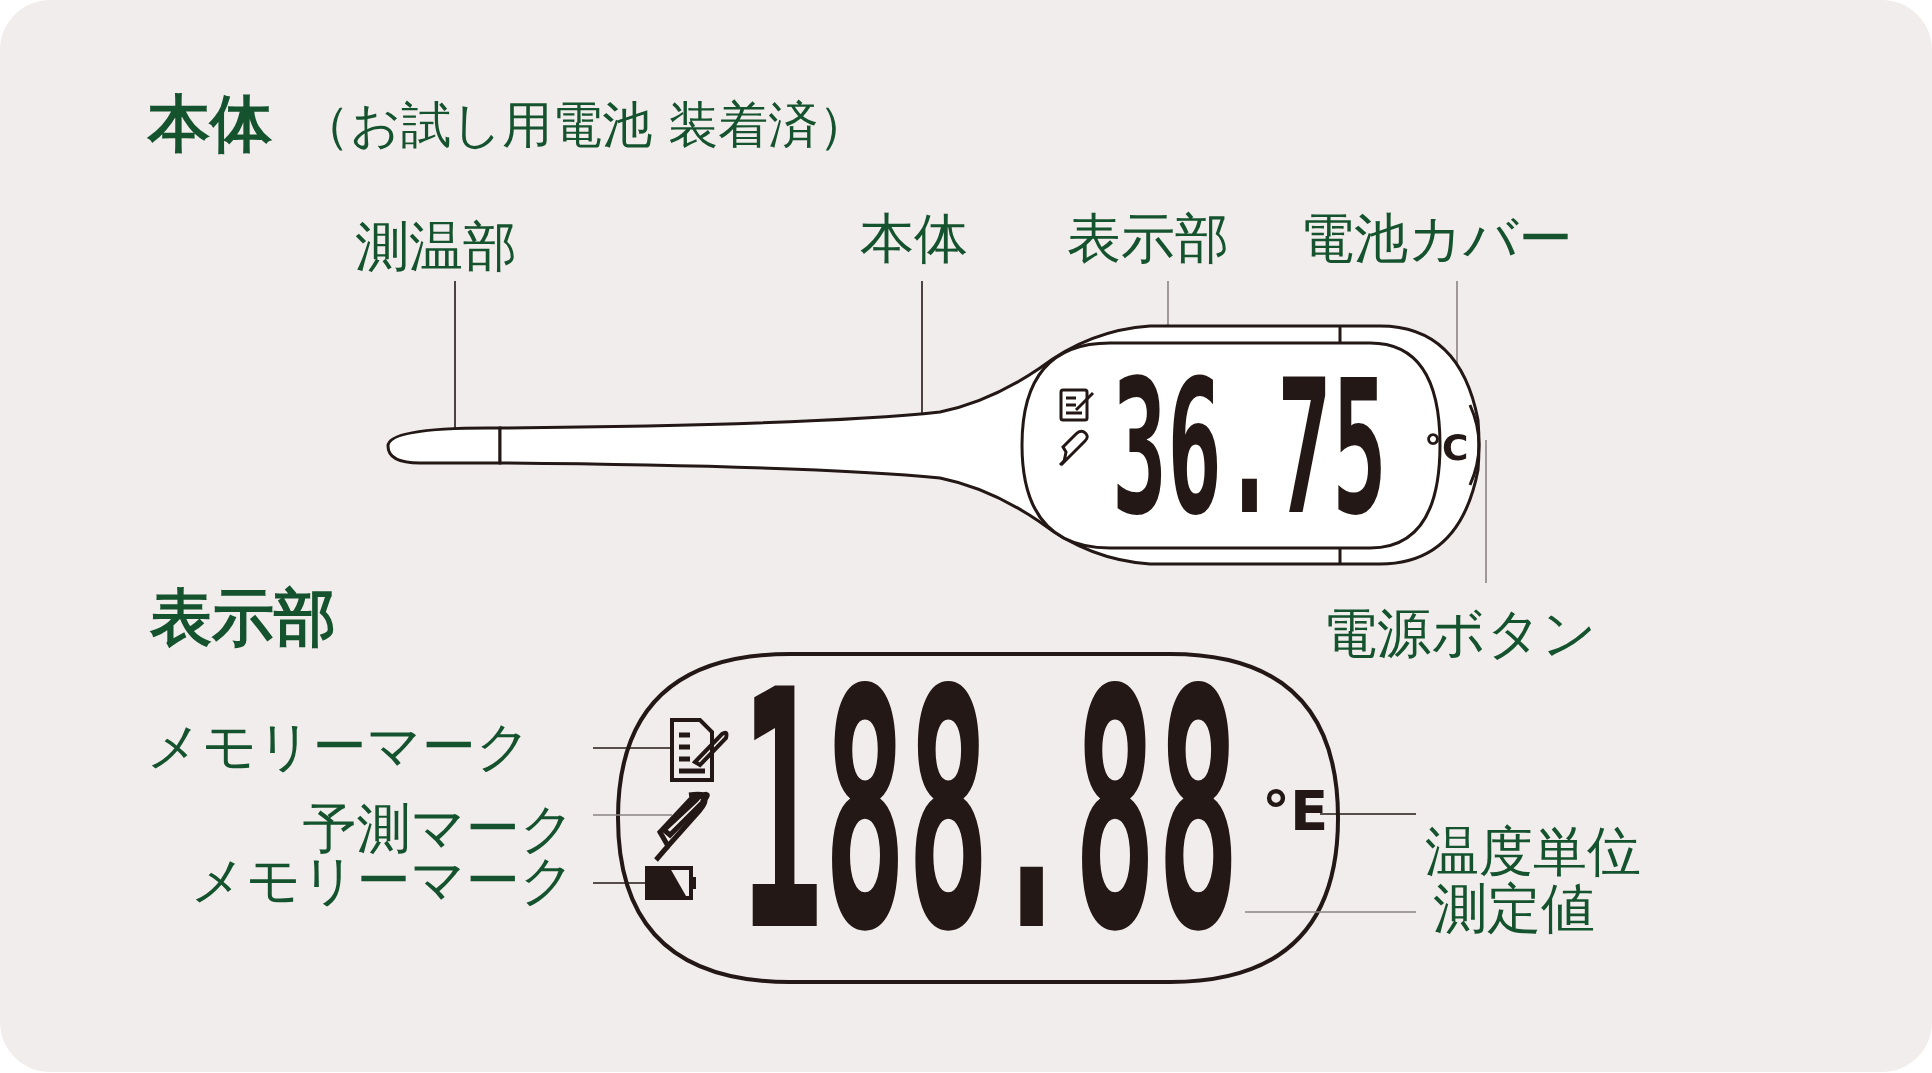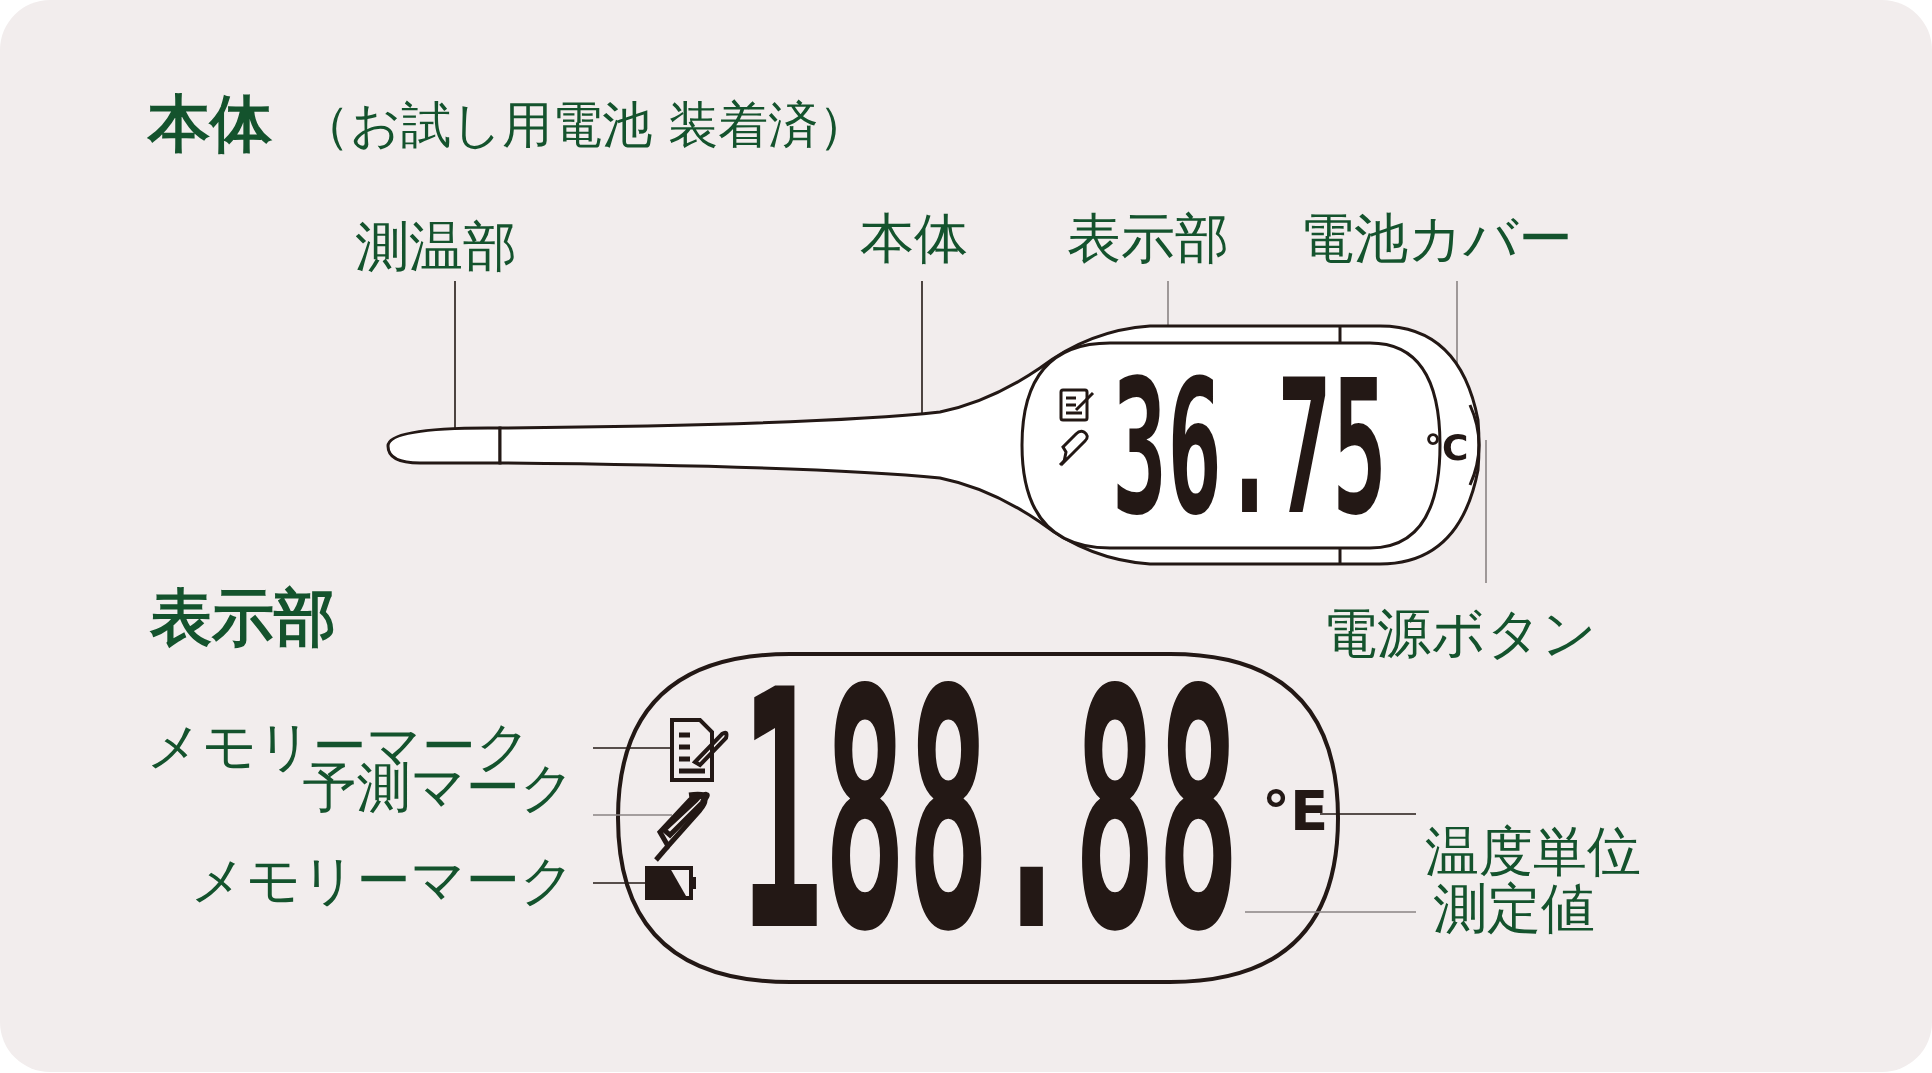--- a/index.html
+++ b/index.html
@@ -20,21 +20,21 @@
 <div class="t h-sub" style="left:300px;top:100px;">（お試し用電池 装着済）</div>
 <div class="t h-bold" style="left:150px;top:587px;">表示部</div>
 
 <div class="t lbl" style="left:355px;top:212px;margin-top:8px;">測温部</div>
 <div class="t lbl" style="left:860px;top:212px;">本体</div>
 <div class="t lbl" style="left:1067px;top:212px;">表示部</div>
 <div class="t lbl" style="left:1300px;top:212px;">電池カバー</div>
 <div class="t lbl" style="left:1323px;top:607px;">電源ボタン</div>
 
 <div class="t lbl" style="right:1401px;top:720px;">メモリーマーク</div>
-<div class="t lbl" style="right:1357px;top:761px;">予測マーク</div>
+<div class="t lbl" style="right:1357px;top:802px;">予測マーク</div>
 <div class="t lbl" style="right:1357px;top:854px;">メモリーマーク</div>
 <div class="t lbl" style="left:1425px;top:780px;margin-top:45px;">温度単位</div>
 <div class="t lbl" style="left:1425px;top:882px;margin-left:8px;">測定値</div>
 
 <svg width="1932" height="1073" viewBox="0 0 1932 1073">
 
   <g stroke="#231815" stroke-width="1.6">
     <line x1="455" y1="281" x2="455" y2="448"></line>
     <line x1="922" y1="281" x2="922" y2="448"></line>
     <line x1="1168" y1="281" x2="1168" y2="365" stroke="#8a8383"></line>

